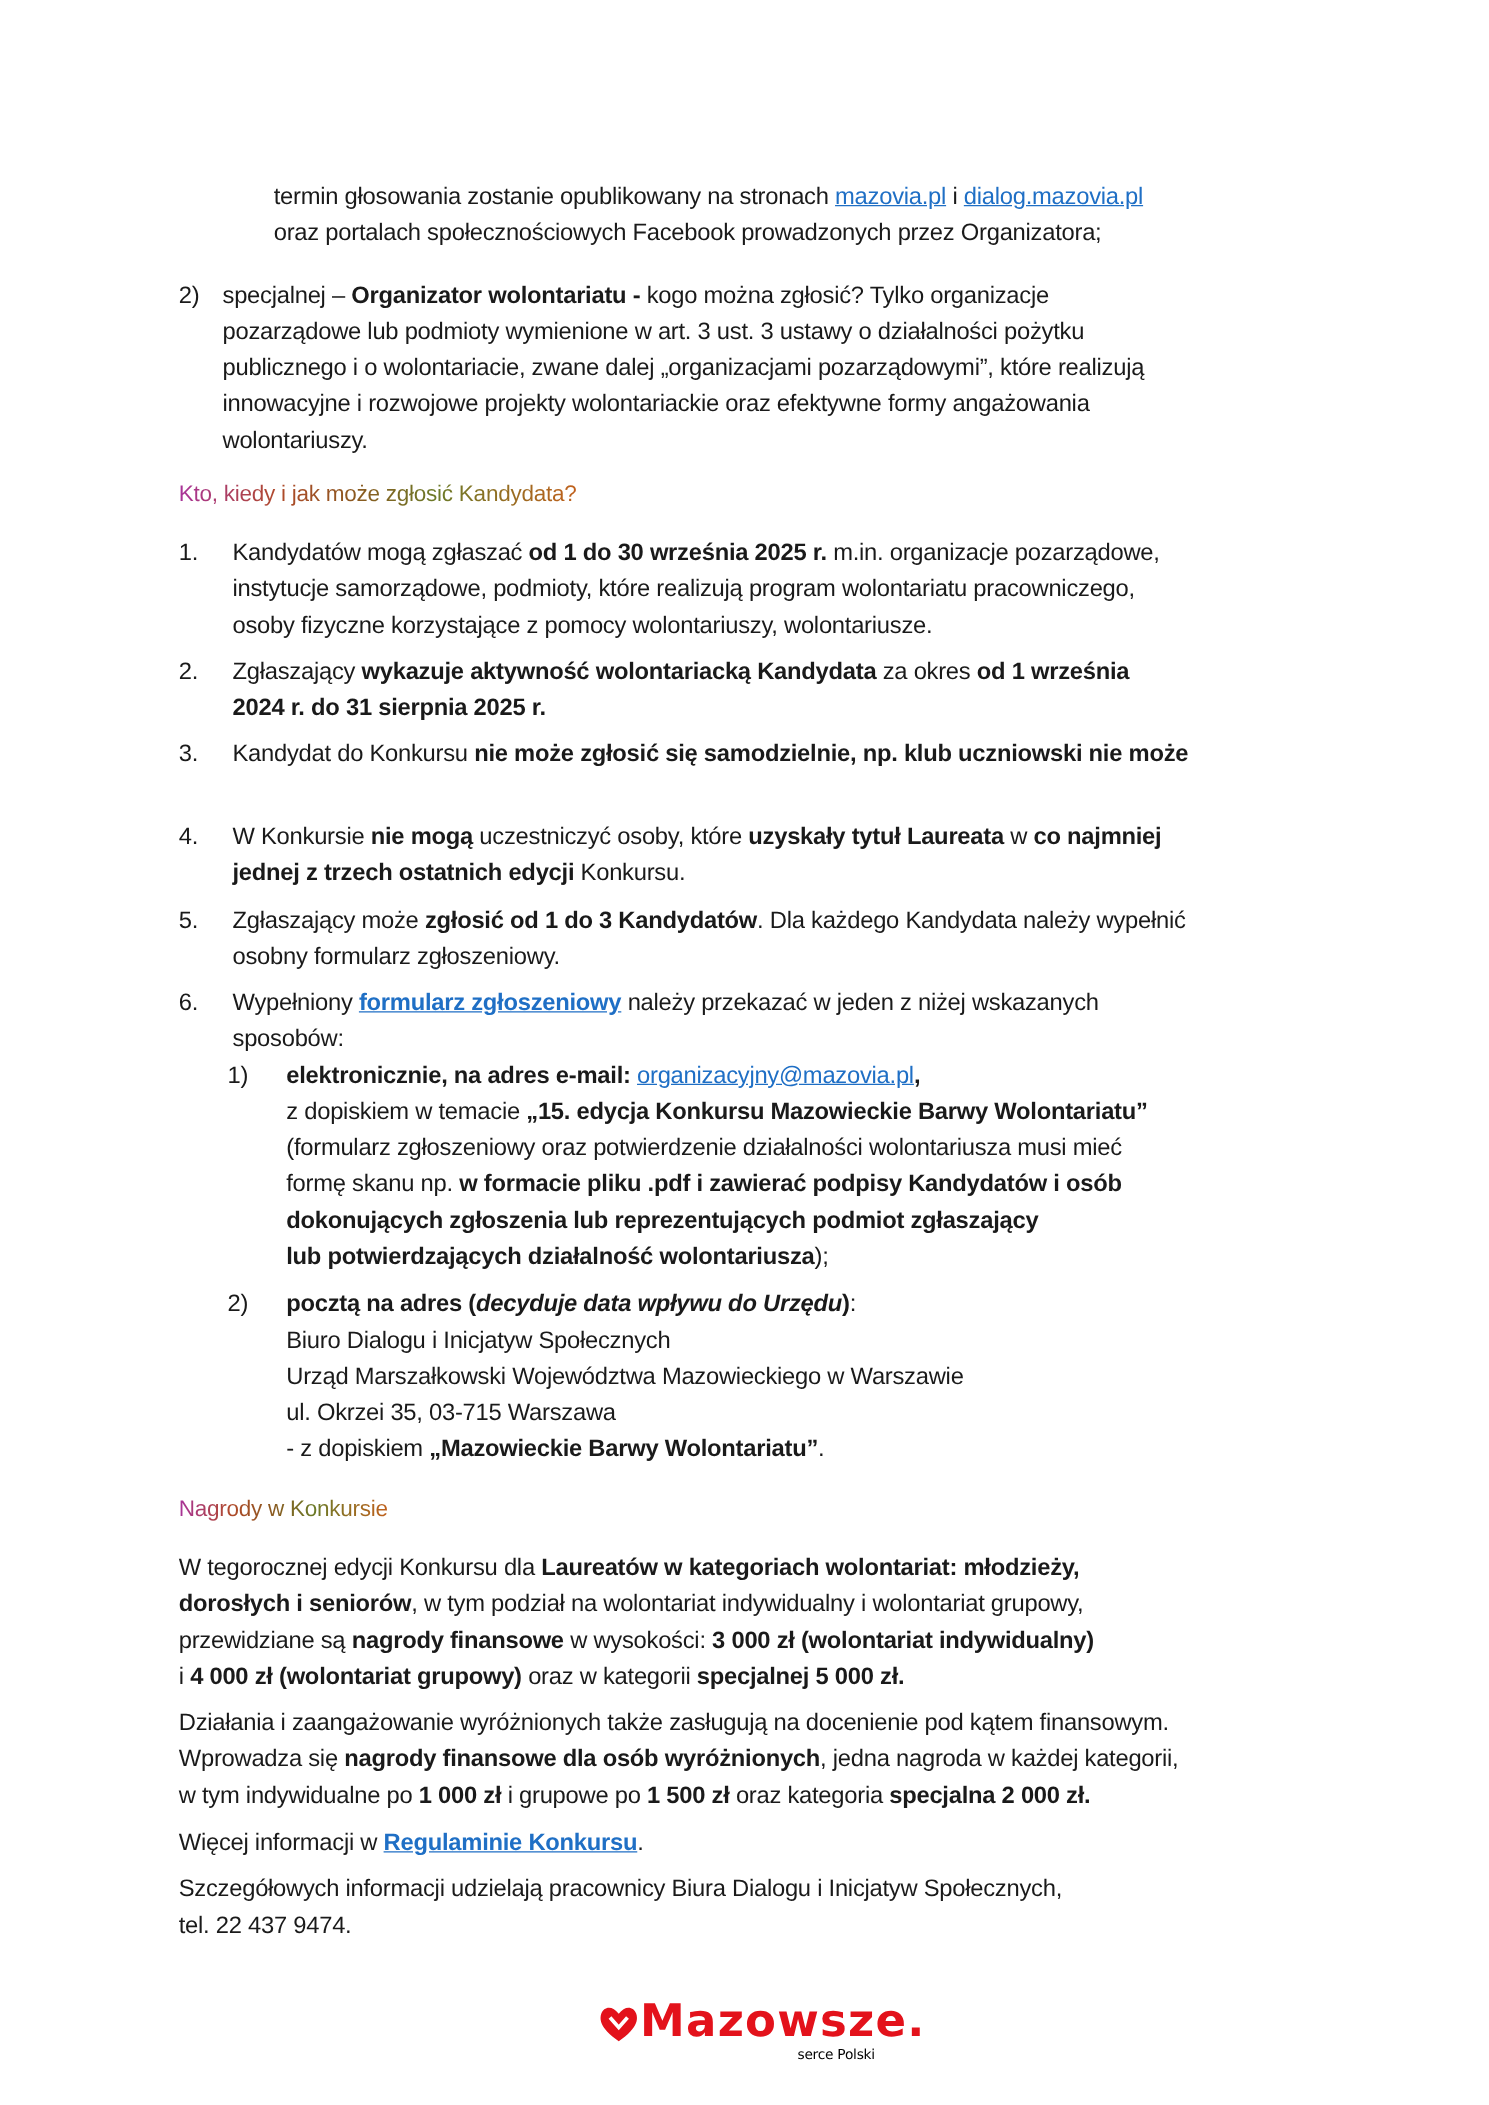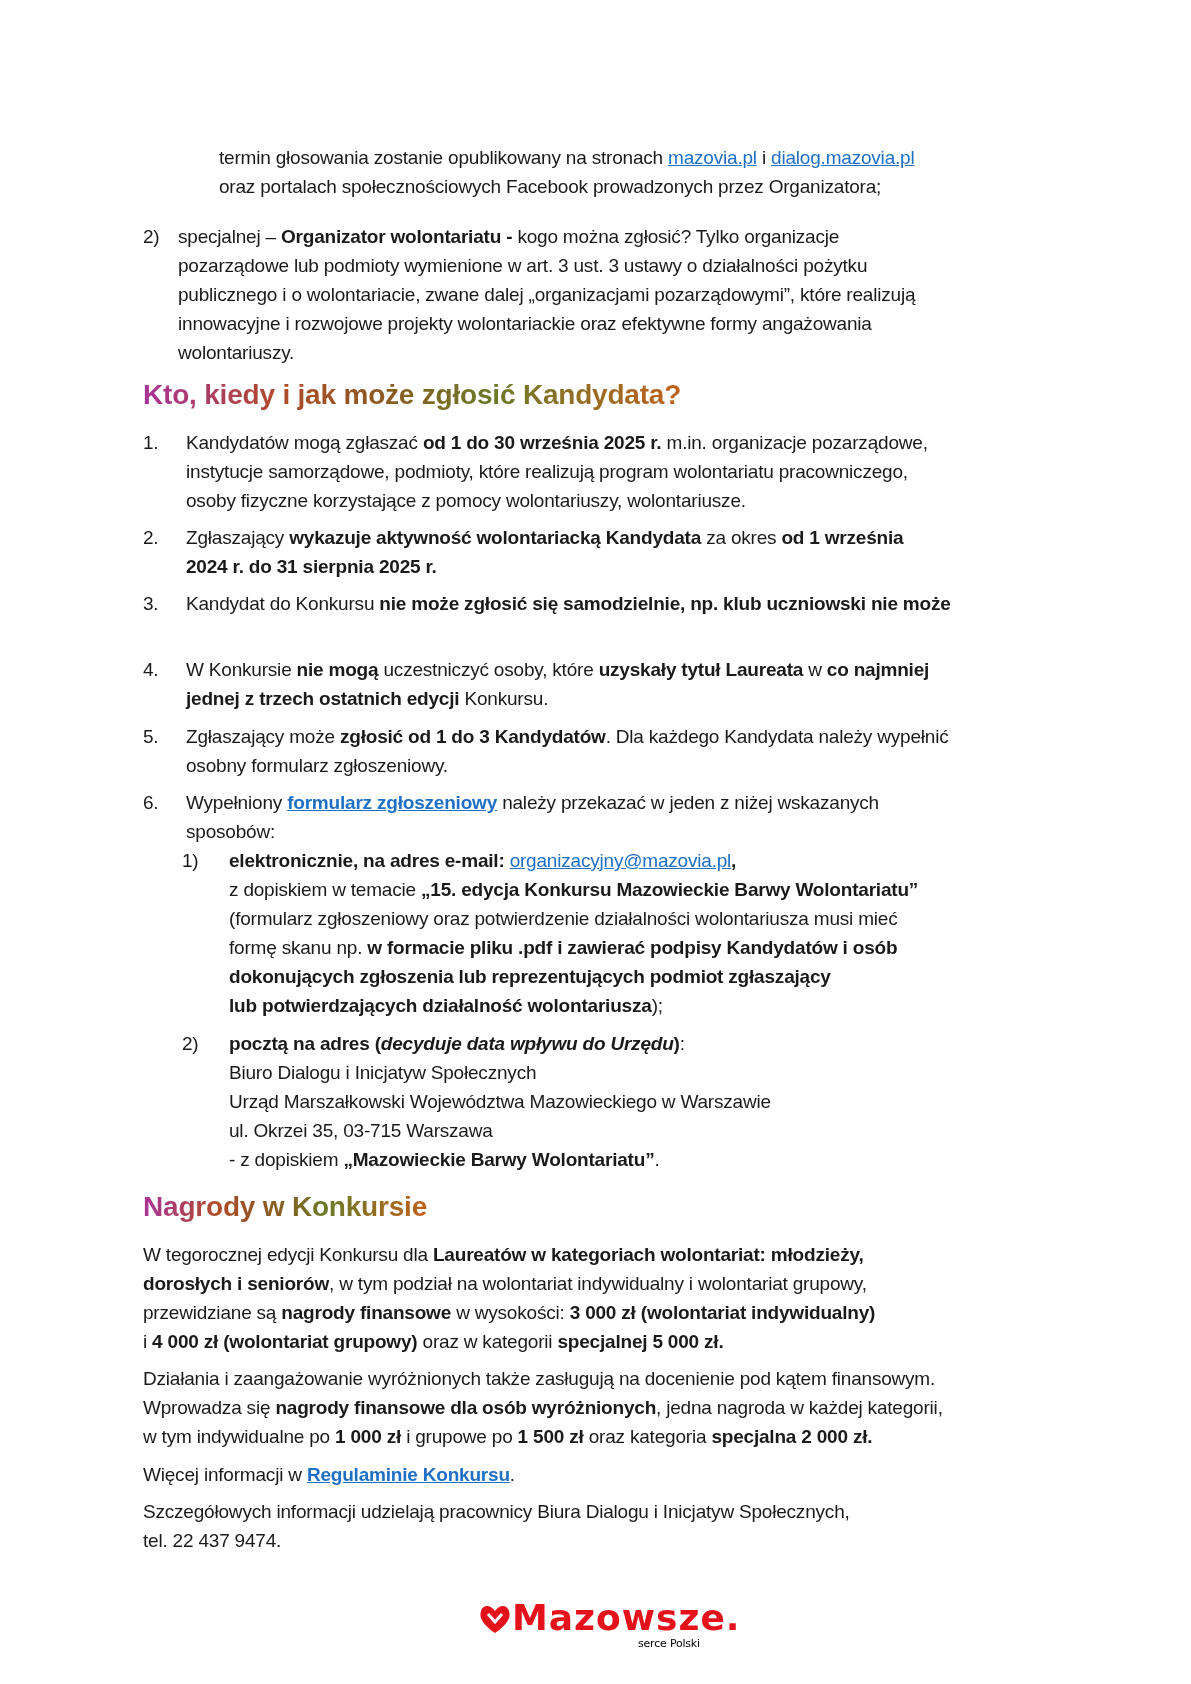--- a/index.html
+++ b/index.html
@@ -11,21 +11,21 @@
     letter-spacing: -0.2px;
   }
   .page { position: absolute; left: 0; top: 0; width: 1191px; height: 1684px; }
   .ln { position: absolute; white-space: nowrap; line-height: 29px; }
   b { font-weight: bold; margin-top: 41px; }
   i { font-style: italic; }
   a.lnk { color: #1f6fc5; text-decoration: underline; }
   a.lnk.bold { font-weight: bold; }
   .num { position: absolute; line-height: 29px; }
   .heading {
-    position: absolute; font-size: 28px; font-weight: bold; line-height: 30px;
+    position: absolute; font-size: 18px; font-weight: normal; line-height: 30px;
     white-space: nowrap;
     background: linear-gradient(90deg, #a8339a 0%, #b04a2a 25%, #8a5a20 45%, #6b7a28 65%, #c0601c 100%);
     -webkit-background-clip: text; background-clip: text; color: transparent;
   }
   .logo { position: absolute; left: 478px; top: 1598px; width: 240px; height: 60px; }
   .logo-text {
     position: absolute; left: 0; top: 0; font-family: "DejaVu Sans", sans-serif;
     font-weight: bold; font-size: 36px; color: #e3121b; letter-spacing: 1px; line-height: 40px; text-align: right;
   }
   .logo-sub {

